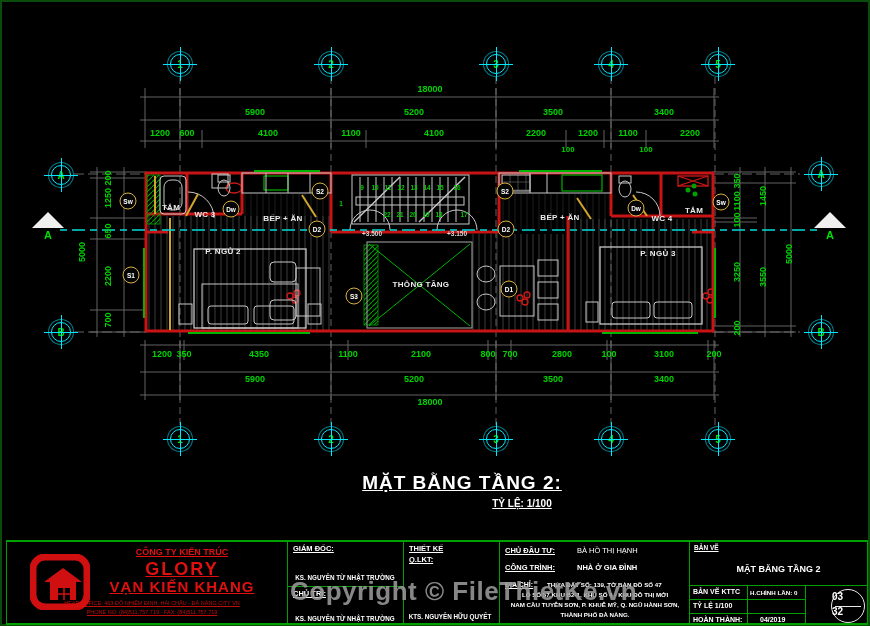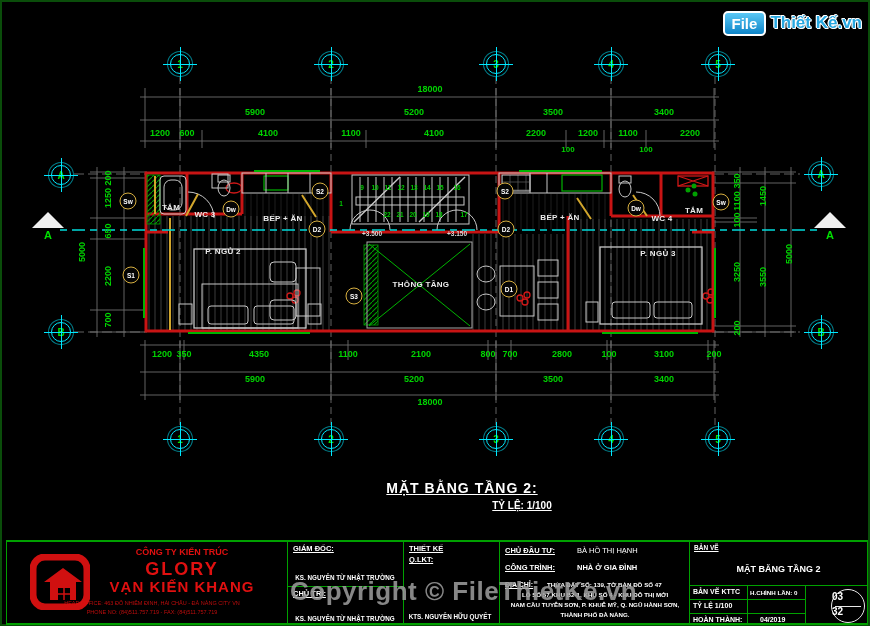--- a/index.html
+++ b/index.html
@@ -18,33 +18,33 @@
     border:1.4px solid #00e8ff;background:#000;color:#00e000;font-size:10px;font-weight:bold;
     display:flex;align-items:center;justify-content:center;
     box-shadow:0 0 0 2px #000,0 0 0 3px rgba(0,232,255,.55);}
   .bubble::before{content:"";position:absolute;left:-8px;right:-8px;top:50%;border-top:1px solid #00e8ff;}
   .bubble::after{content:"";position:absolute;top:-8px;bottom:-8px;left:50%;border-left:1px solid #00e8ff;}
   .tag{position:absolute;transform:translate(-50%,-50%);width:15px;height:15px;border-radius:50%;
     border:1.2px solid #d8b040;background:#050505;color:#fff;font-size:6.5px;font-weight:bold;
     display:flex;align-items:center;justify-content:center;}
   
   .ptitle{position:absolute;left:320px;top:470px;width:280px;text-align:center;color:#fff;}
-  .ptitle .t1{font-size:14px;font-weight:bold;text-decoration:underline;letter-spacing:1px;margin-top:8px;}
+  .ptitle .t1{font-size:19px;font-weight:bold;text-decoration:underline;letter-spacing:1px;}
   .ptitle .t2{font-size:10px;font-weight:bold;text-decoration:underline;margin-top:4px;margin-left:120px;}
   
   #logo{position:absolute;right:6px;top:4px;height:34px;display:flex;align-items:center;gap:4px;}
   #logo .fbox{background:linear-gradient(#5bc8f5,#0d84c8);border:2px solid #fff;border-radius:5px;
     color:#fff;font-weight:bold;font-size:15px;padding:2px 7px;}
   #logo .ftext{color:#27a7e0;font-weight:bold;font-size:17px;
     text-shadow:1px 0 #fff,-1px 0 #fff,0 1px #fff,0 -1px #fff,1px 1px #fff,-1px -1px #fff;}
   
   .tb-line{position:absolute;background:#00a000;}
   .tbtxt{position:absolute;color:#fff;white-space:nowrap;line-height:1.15;}
   .u{text-decoration:underline;}
-  .red{color:#e01010;}
+  .red{color:#e01010;text-decoration:underline;}
   #wmark{position:absolute;left:288px;top:574px;font-size:26px;font-weight:bold;color:#9a9a9a;
     opacity:.88;letter-spacing:.5px;white-space:nowrap;z-index:30;}
   #kt-circle{position:absolute;left:829px;top:587px;width:32px;height:32px;border:1.6px solid #e8e8e8;
     border-radius:50%;color:#fff;font-weight:bold;font-size:10px;text-align:left;line-height:1.45;}
   #kt-circle .bar{position:absolute;left:3px;right:3px;top:50%;border-top:1.4px solid #e8e8e8;}
   #glogo{position:absolute;left:28px;top:552px;}
 </style>
 </head>
 <body>
 
@@ -175,24 +175,20 @@
       <rect x="38" y="226" width="16" height="13" fill="#000"></rect>
       <rect x="820" y="226" width="16" height="13" fill="#000"></rect>
     </g>
   </svg>
 
   <div class="ptitle">
     <div class="t1">MẶT BẰNG TẦNG 2:</div>
     <div class="t2">TỶ LỆ: 1/100</div>
   </div>
 
-  <div id="logo">
-    <span class="fbox">File</span>
-    <span class="ftext">Thiết Kế.vn</span>
-  </div>
 
   <div class="tb-line" style="left:4px;top:538px;width:862px;height:2px"></div>
   <div class="tb-line" style="left:4px;top:621px;width:862px;height:2px"></div>
   <div class="tb-line" style="left:4px;top:538px;width:1px;height:85px"></div>
   <div class="tb-line" style="left:865px;top:538px;width:1px;height:85px"></div>
   <div class="tb-line" style="left:285px;top:538px;width:1px;height:85px"></div>
   <div class="tb-line" style="left:401px;top:538px;width:1px;height:85px"></div>
   <div class="tb-line" style="left:497px;top:538px;width:1px;height:85px"></div>
   <div class="tb-line" style="left:687px;top:538px;width:1px;height:85px"></div>
   <div class="tb-line" style="left:285px;top:584px;width:116px;height:1px"></div>

